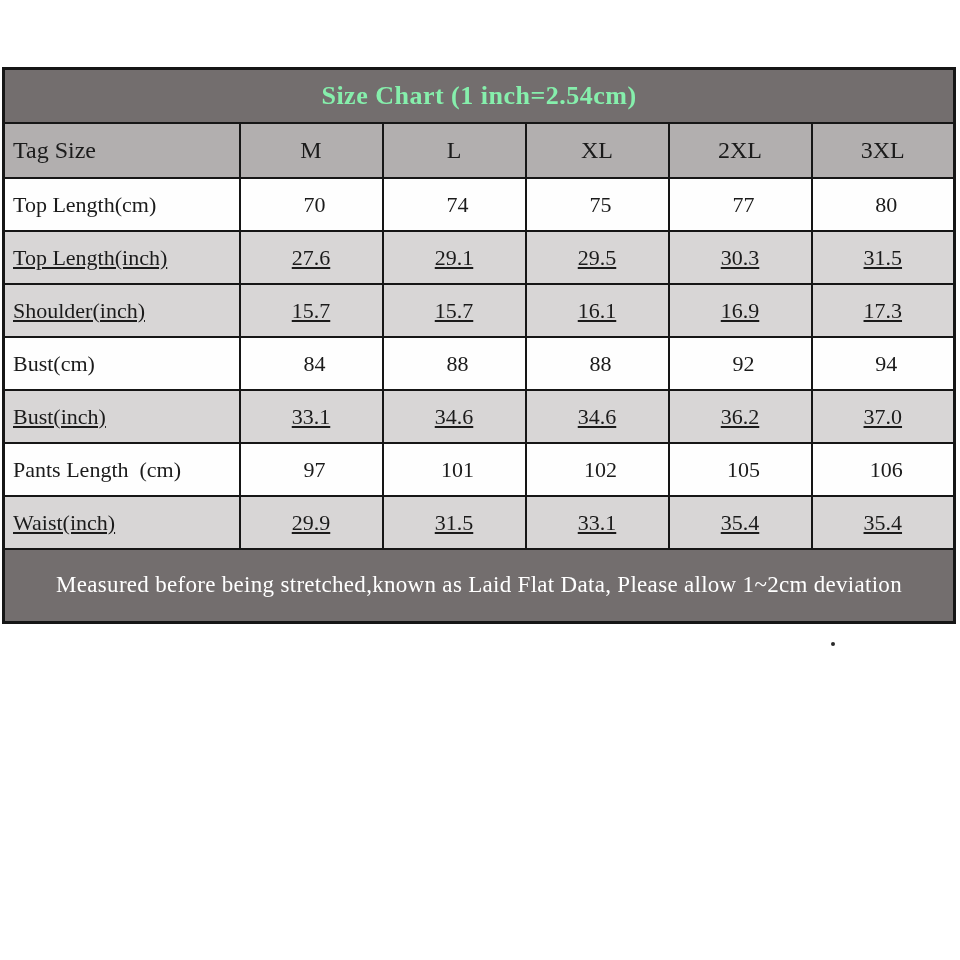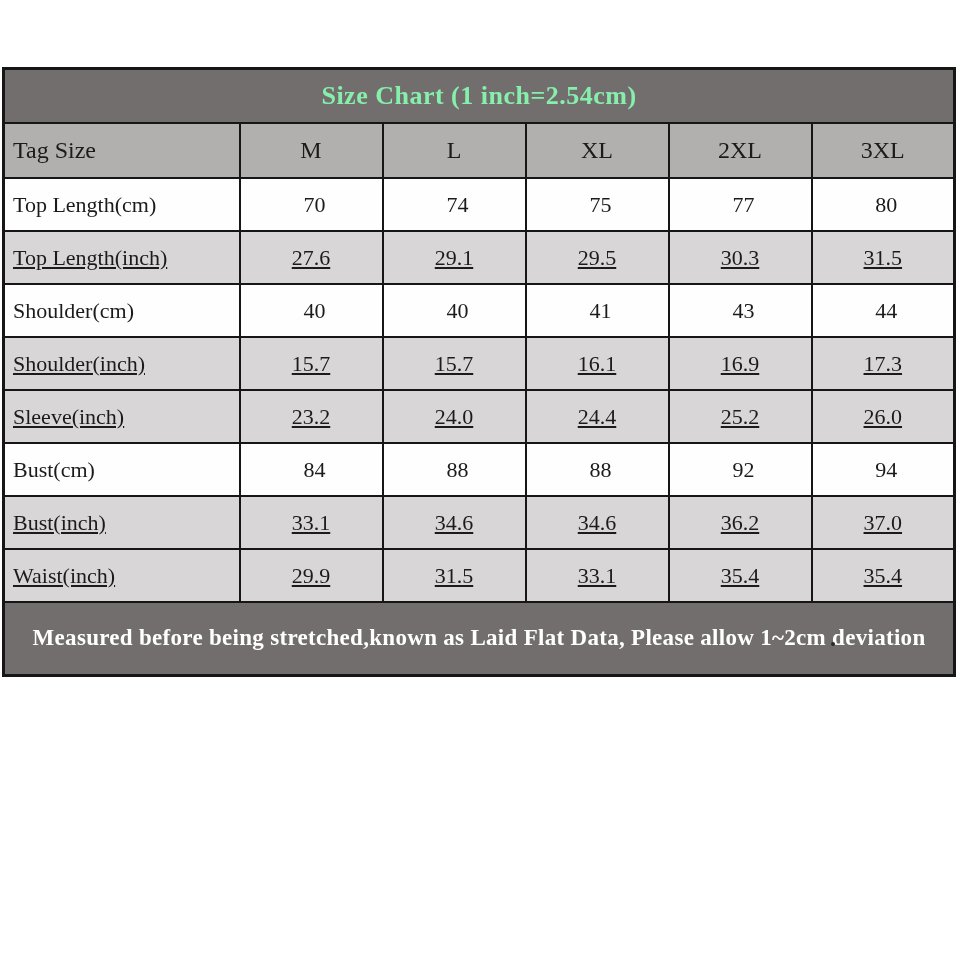--- a/index.html
+++ b/index.html
@@ -49,21 +49,21 @@
   .size-table td {
     text-align: center;
     font-size: 22px;
     height: 49px;
   }
   tr.r-white td { background: #fefefe; padding-left: 8px; }
   tr.r-gray td { background: #d8d6d6; text-decoration: underline; }
   .footer-row td {
     background: #736e6e;
     color: #ffffff;
-    font-weight: bold;
+    font-weight: normal;
     font-size: 23px;
     height: 71px;
     line-height: 1.5;
     padding: 0 24px;
     text-align: center;
     letter-spacing: 0.3px;
   }
   .stray-dot {
     position: absolute;
     left: 831px;
@@ -110,59 +110,51 @@
         <td>80</td>
       </tr>
       <tr class="r-gray">
         <td class="lbl">Top Length(inch)</td>
         <td>27.6</td>
         <td>29.1</td>
         <td>29.5</td>
         <td>30.3</td>
         <td>31.5</td>
       </tr>
-      <tr class="r-white">
-        <td class="lbl">Shoulder(cm)</td>
-        <td>40</td>
-        <td>40</td>
-        <td>41</td>
-        <td>43</td>
-        <td>44</td>
-      </tr>
       <tr class="r-gray">
         <td class="lbl">Shoulder(inch)</td>
         <td>15.7</td>
         <td>15.7</td>
         <td>16.1</td>
         <td>16.9</td>
         <td>17.3</td>
-      </tr>
-      <tr class="r-gray">
-        <td class="lbl">Sleeve(inch)</td>
-        <td>23.2</td>
-        <td>24.0</td>
-        <td>24.4</td>
-        <td>25.2</td>
-        <td>26.0</td>
       </tr>
       <tr class="r-white">
         <td class="lbl">Bust(cm)</td>
         <td>84</td>
         <td>88</td>
         <td>88</td>
         <td>92</td>
         <td>94</td>
       </tr>
       <tr class="r-gray">
         <td class="lbl">Bust(inch)</td>
         <td>33.1</td>
         <td>34.6</td>
         <td>34.6</td>
         <td>36.2</td>
         <td>37.0</td>
+      </tr>
+      <tr class="r-white">
+        <td class="lbl">Pants Length  (cm)</td>
+        <td>97</td>
+        <td>101</td>
+        <td>102</td>
+        <td>105</td>
+        <td>106</td>
       </tr>
       <tr class="r-gray">
         <td class="lbl">Waist(inch)</td>
         <td>29.9</td>
         <td>31.5</td>
         <td>33.1</td>
         <td>35.4</td>
         <td>35.4</td>
       </tr>
     </tbody>

